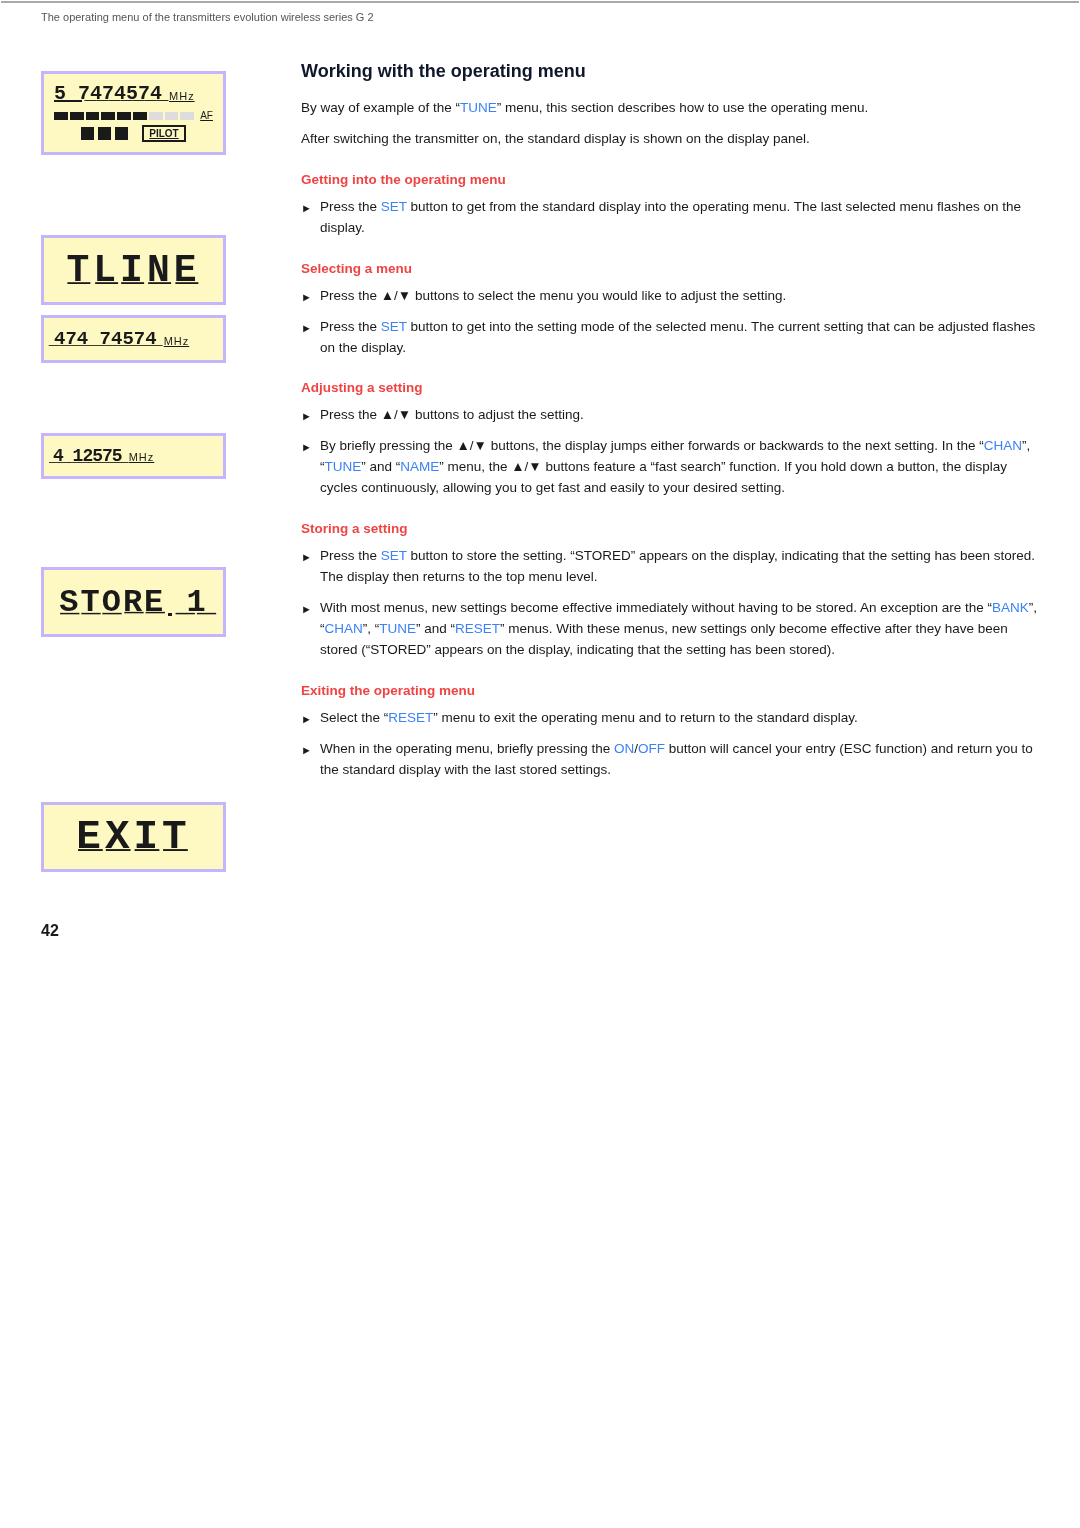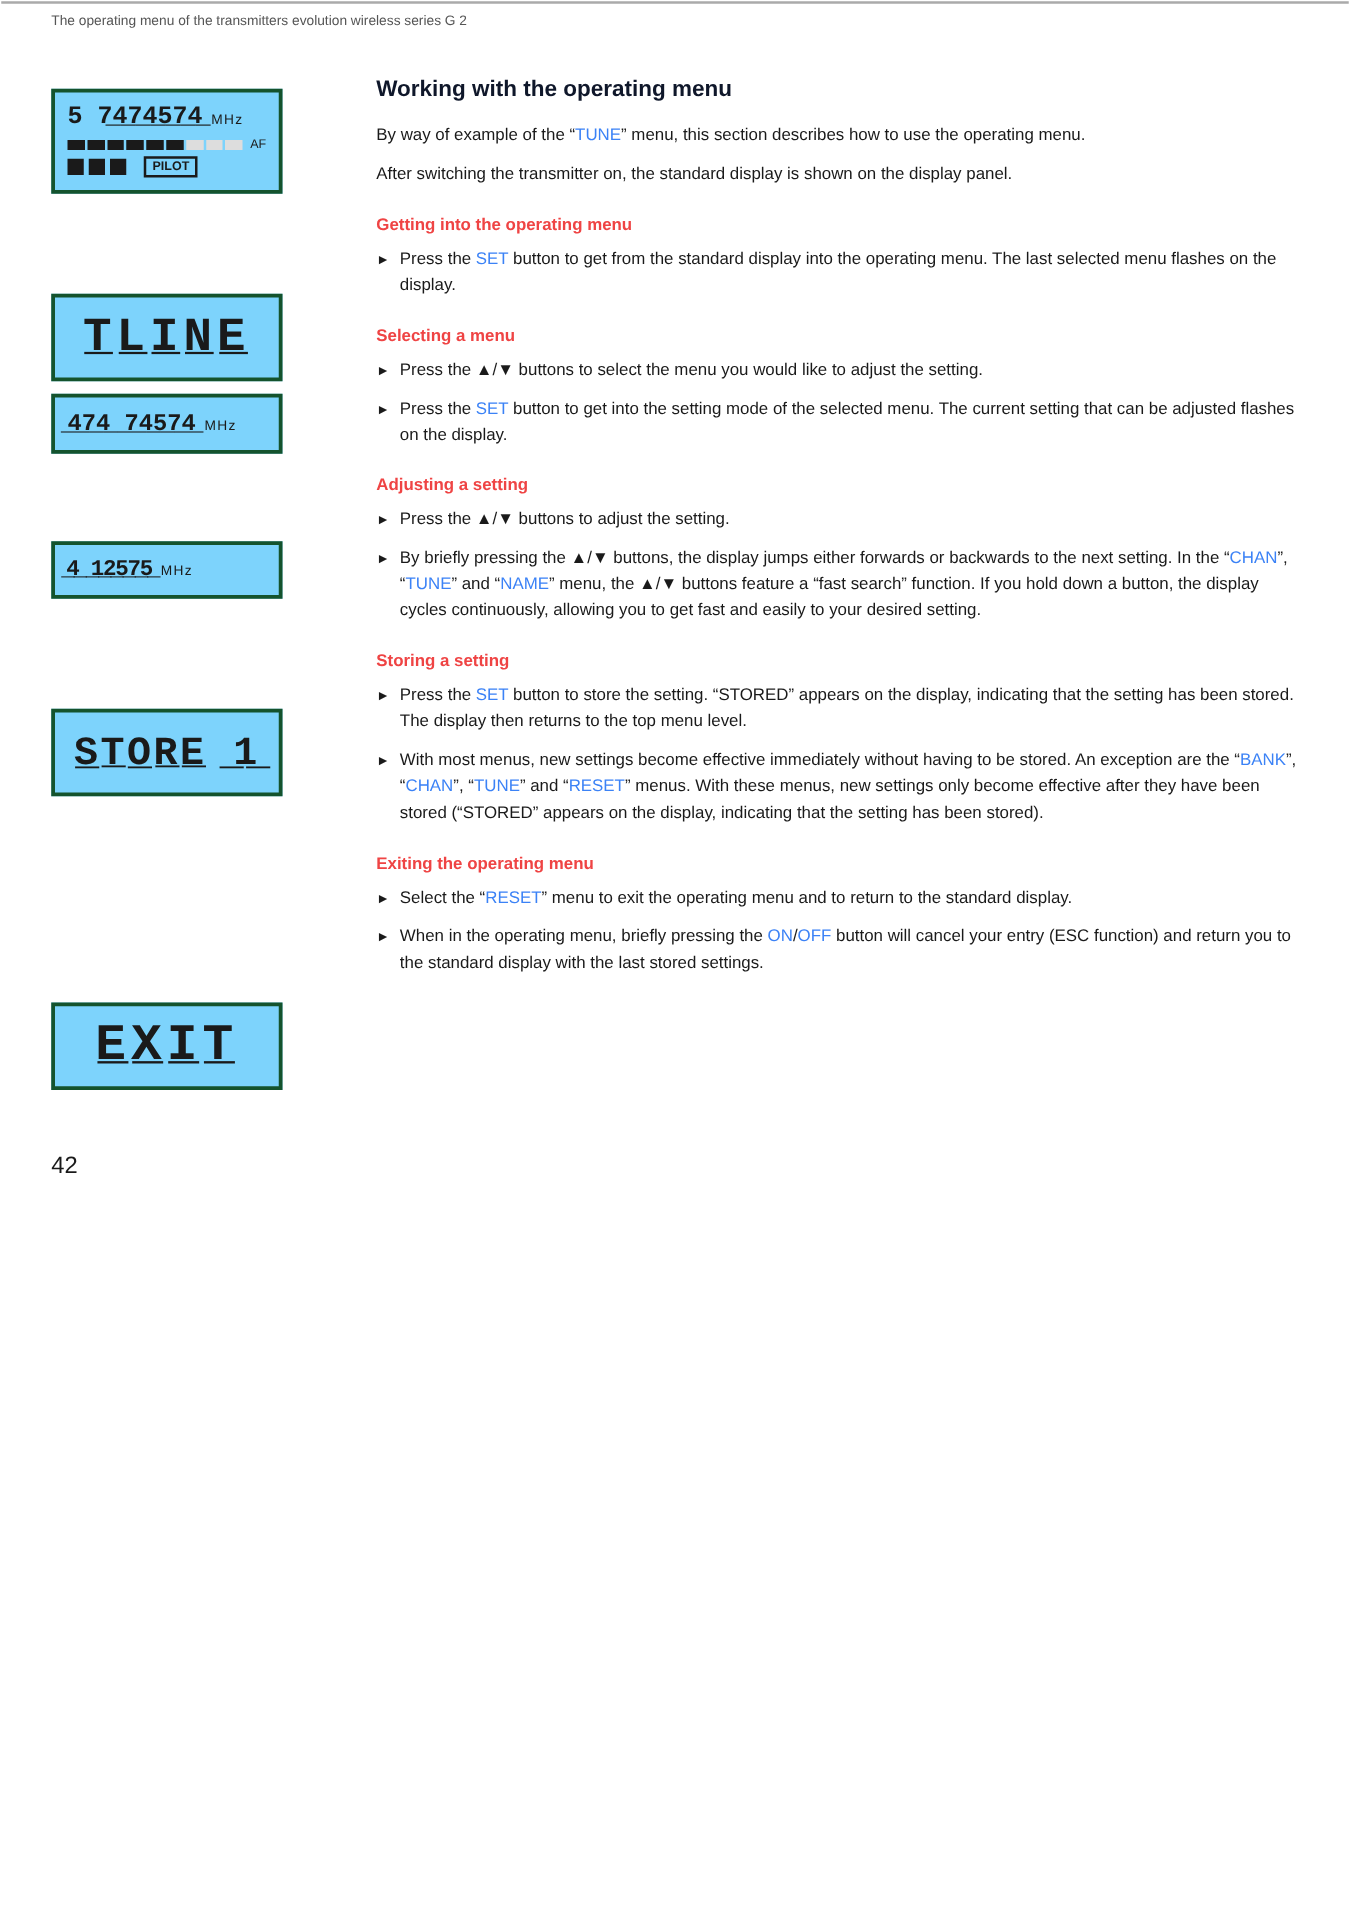--- a/index.html
+++ b/index.html
@@ -42,26 +42,27 @@
       padding-top: 10px;
     }
 
     .right-column {
       flex: 1;
       padding-left: 30px;
     }
 
     
     .lcd-box {
-      border: 3px solid #14532d;
-      background: #7dd3fc;
+      border: 3px solid #c4b5fd;
+      background: #fef9c3;
       font-family: 'Courier New', monospace;
       display: inline-block;
       position: relative;
       margin-bottom: 20px;
+      text-decoration: underline;
     }
 
     .lcd-main {
       width: 185px;
       padding: 8px 10px 10px 10px;
     }
 
     .lcd-freq-row {
       display: flex;
       align-items: center;
@@ -103,20 +104,21 @@
       font-family: Arial, sans-serif;
       margin-left: 4px;
       align-self: center;
     }
 
     .lcd-bottom-row {
       display: flex;
       align-items: center;
       gap: 4px;
       margin-top: 4px;
+      justify-content: center;
     }
 
     .lcd-square {
       width: 13px;
       height: 13px;
       background: #1a1a1a;
     }
 
     .lcd-pilot-box {
       border: 2px solid #1a1a1a;
@@ -260,22 +262,22 @@
 
     .freq-display-text2 {
       font-family: 'Courier New', monospace;
       font-size: 18px;
       font-weight: bold;
       letter-spacing: -1px;
     }
 
     .bottom-page-number {
       padding: 10px 40px 30px 40px;
-      font-size: 19px;
-      font-weight: normal;
+      font-size: 16px;
+      font-weight: bold;
     }
   </style>
 </head>
 <body>
 
 <div class="page-wrapper">
   <div class="top-bar">
     <span>The operating menu of the transmitters evolution wireless series G 2</span>
   </div>
 

